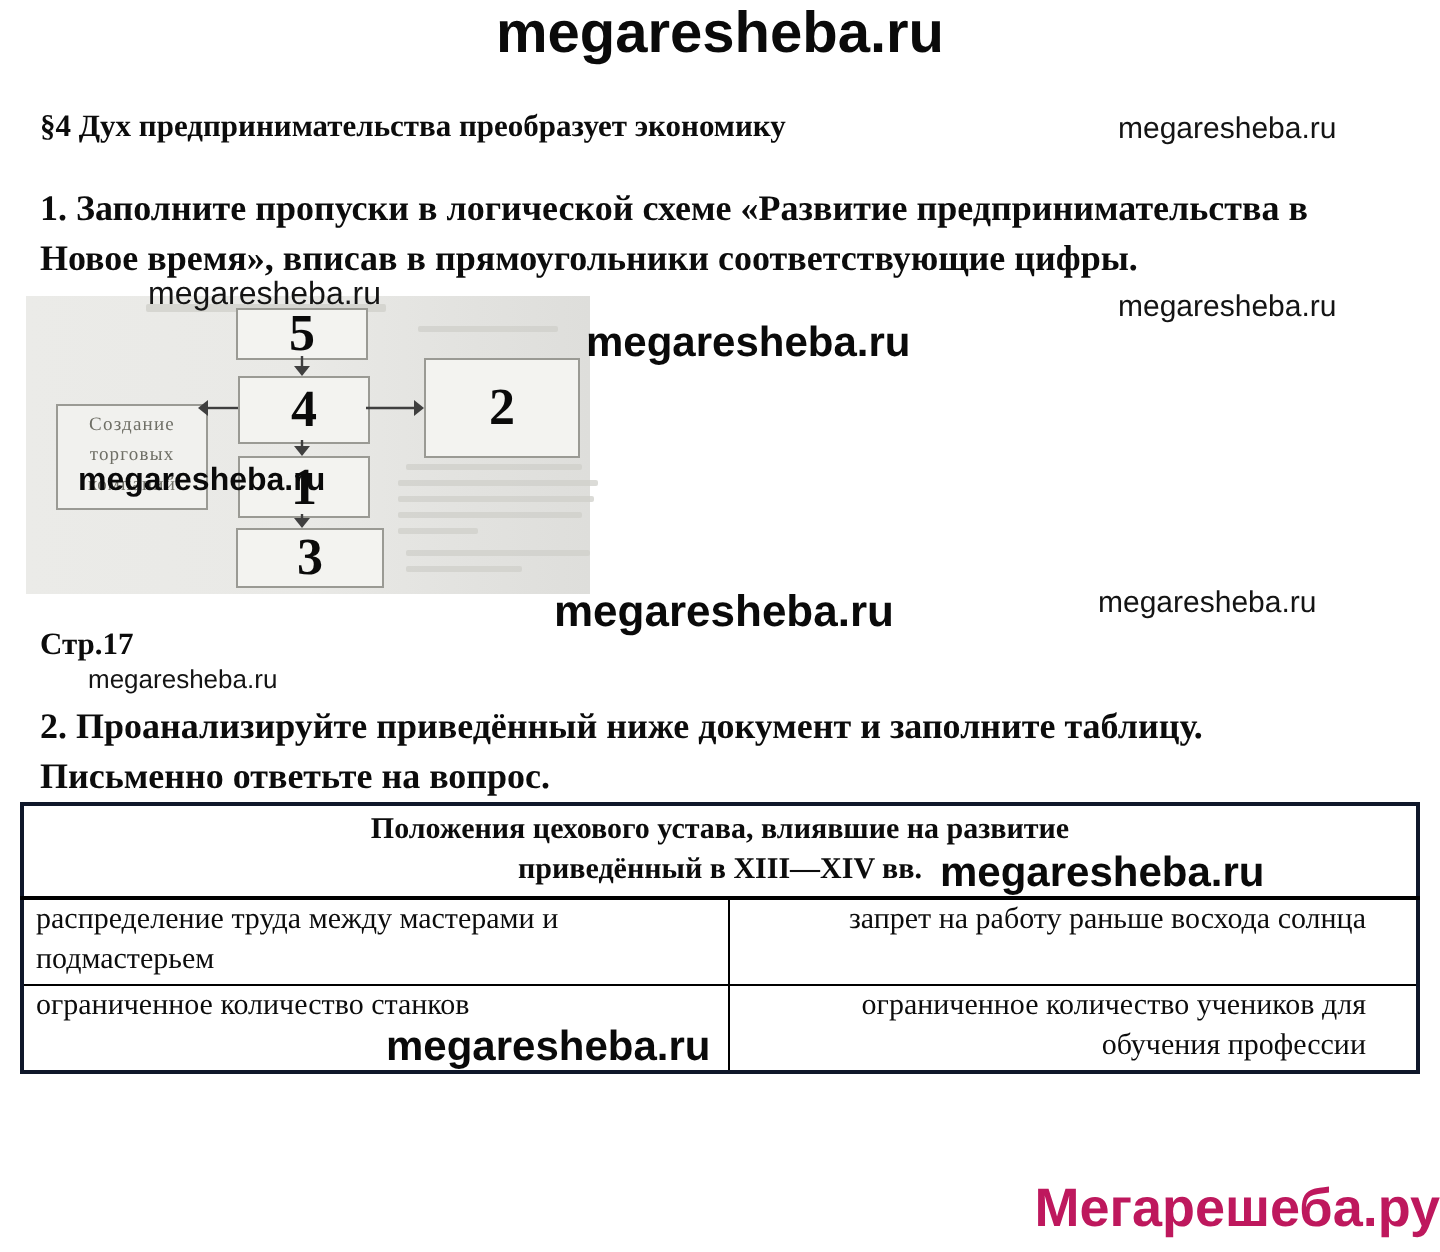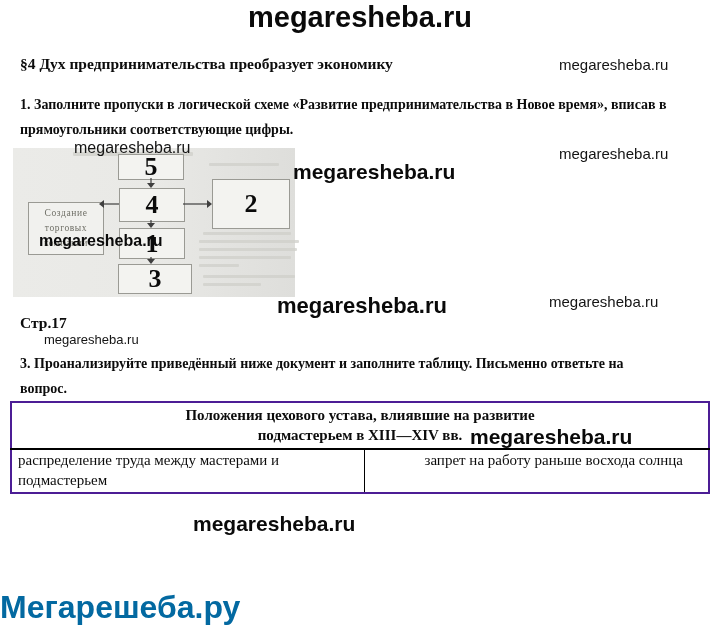--- a/index.html
+++ b/index.html
@@ -16,27 +16,27 @@
   .wm.bold{font-weight:700;color:#0a0a0a;}
   .serif-bold{font-family:"Liberation Serif",serif;font-weight:700;color:#0c0c0c;}
 
   
   .top-watermark{
     position:absolute;left:0;right:0;top:1px;text-align:center;
     font-family:"Liberation Sans",sans-serif;font-weight:700;font-size:29px;
     color:#0a0a0a;letter-spacing:0px;
   }
   .footer-brand{
-    position:absolute;left:0;right:0;top:589px;text-align:left;
-    font-family:"Liberation Sans",sans-serif;font-weight:700;font-size:32px;color:#0369a1;
+    position:absolute;left:0;right:0;top:589px;text-align:right;
+    font-family:"Liberation Sans",sans-serif;font-weight:700;font-size:27px;color:#be185d;
   }
 
   
   .heading{left:20px;top:55px;font-size:15.5px;}
-  .task{left:20px;width:648px;font-size:14px;line-height:25px;font-weight:700;}
+  .task{left:20px;width:648px;font-size:18px;line-height:25px;font-weight:700;}
   .task1{top:92px;}
   .task2{top:351px;}
   .pageref{left:20px;top:314px;font-size:15.5px;}
 
   
   .diagram{
     left:13px;top:148px;width:282px;height:149px;
     background:linear-gradient(to right,#ebebe8 0%,#e9e9e6 50%,#e2e2df 80%,#dededb 100%);
     z-index:1;
   }
@@ -54,21 +54,21 @@
   .arrows{position:absolute;left:0;top:0;z-index:4;}
   .sl{position:absolute;background:#cfcfc9;height:3px;border-radius:1px;opacity:.75;z-index:2;}
 
   
   table.doc-table{
     position:absolute;left:10px;top:401px;width:700px;
     border-collapse:collapse;z-index:2;
     font-family:"Liberation Serif",serif;font-size:15px;color:#0c0c0c;
   }
   table.doc-table,table.doc-table td,table.doc-table th{border:1px solid #000;}
-  table.doc-table{border:2px solid #4c1d95;}
+  table.doc-table{border:2px solid #0f172a;}
   td.title-cell{
     border-bottom:2px solid #000 !important;text-align:center;font-weight:700;
     padding:1px 0 2px;line-height:20px;height:42px;
   }
   th.col-head{
     border-bottom:2px solid #000 !important;font-weight:700;text-align:center;
     height:18px;line-height:18px;padding:0;font-size:15px;
   }
   td.cell{vertical-align:top;padding:0px 6px 2px;line-height:20px;font-weight:400;}
   .cell-inner-l{width:340px;}
@@ -137,40 +137,48 @@
 <div class="wm" style="left:74px;top:140px;font-size:16px;font-weight:500;">megaresheba.ru</div>
 <div class="wm bold" style="left:39px;top:233px;font-size:16px;">megaresheba.ru</div>
 <div class="wm bold" style="left:293px;top:161px;font-size:21px;">megaresheba.ru</div>
 <div class="wm" style="left:559px;top:146px;font-size:15px;">megaresheba.ru</div>
 <div class="wm bold" style="left:277px;top:295px;font-size:22px;">megaresheba.ru</div>
 <div class="wm" style="left:549px;top:294px;font-size:15px;">megaresheba.ru</div>
 
 <div class="abs pageref serif-bold">Стр.17</div>
 <div class="wm" style="left:44px;top:333px;font-size:13px;">megaresheba.ru</div>
 
-<div class="abs task task2">3. Проанализируйте приведённый ниже документ и заполните таблицу. Письменно ответьте на вопрос.</div>
+<div class="abs task task2">2. Проанализируйте приведённый ниже документ и заполните таблицу. Письменно ответьте на вопрос.</div>
 
 <table class="doc-table">
   <colgroup>
       <col style="width:352px">
       <col style="width:348px">
     </colgroup>
   <tbody>
     <tr>
       <td class="title-cell" colspan="2">
         <div>Положения цехового устава, влиявшие на развитие</div>
-        <div>подмастерьем в XIII—XIV вв.</div>
+        <div>приведённый в XIII—XIV вв.</div>
       </td>
     </tr>
     <tr class="r1">
       <td class="cell">
           <div class="cell-inner-l">распределение труда между мастерами и подмастерьем</div>
         </td>
       <td class="cell">
           <div class="cell-inner-r">запрет на работу раньше восхода солнца</div>
+        </td>
+    </tr>
+    <tr class="r2">
+      <td class="cell">
+          <div class="cell-inner-l">ограниченное количество станков</div>
+        </td>
+      <td class="cell">
+          <div class="cell-inner-r">ограниченное количество учеников для обучения профессии</div>
         </td>
     </tr>
   </tbody>
 </table>
 
 <div class="wm bold" style="left:470px;top:426px;font-size:21px;">megaresheba.ru</div>
 <div class="wm bold" style="left:193px;top:513px;font-size:21px;">megaresheba.ru</div>
 
 <div class="footer-brand">Мегарешеба.ру</div>
 

